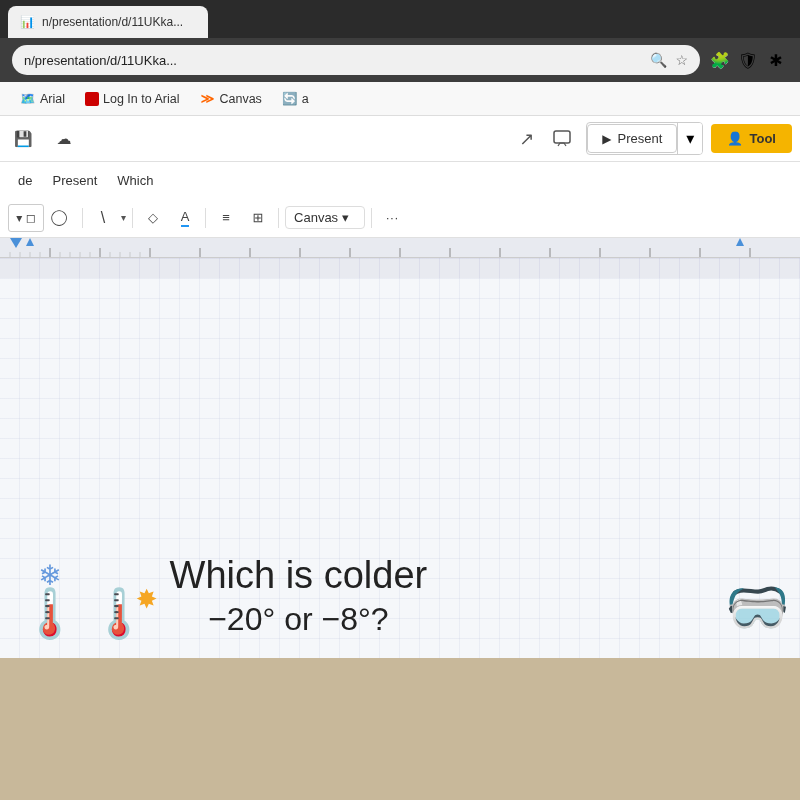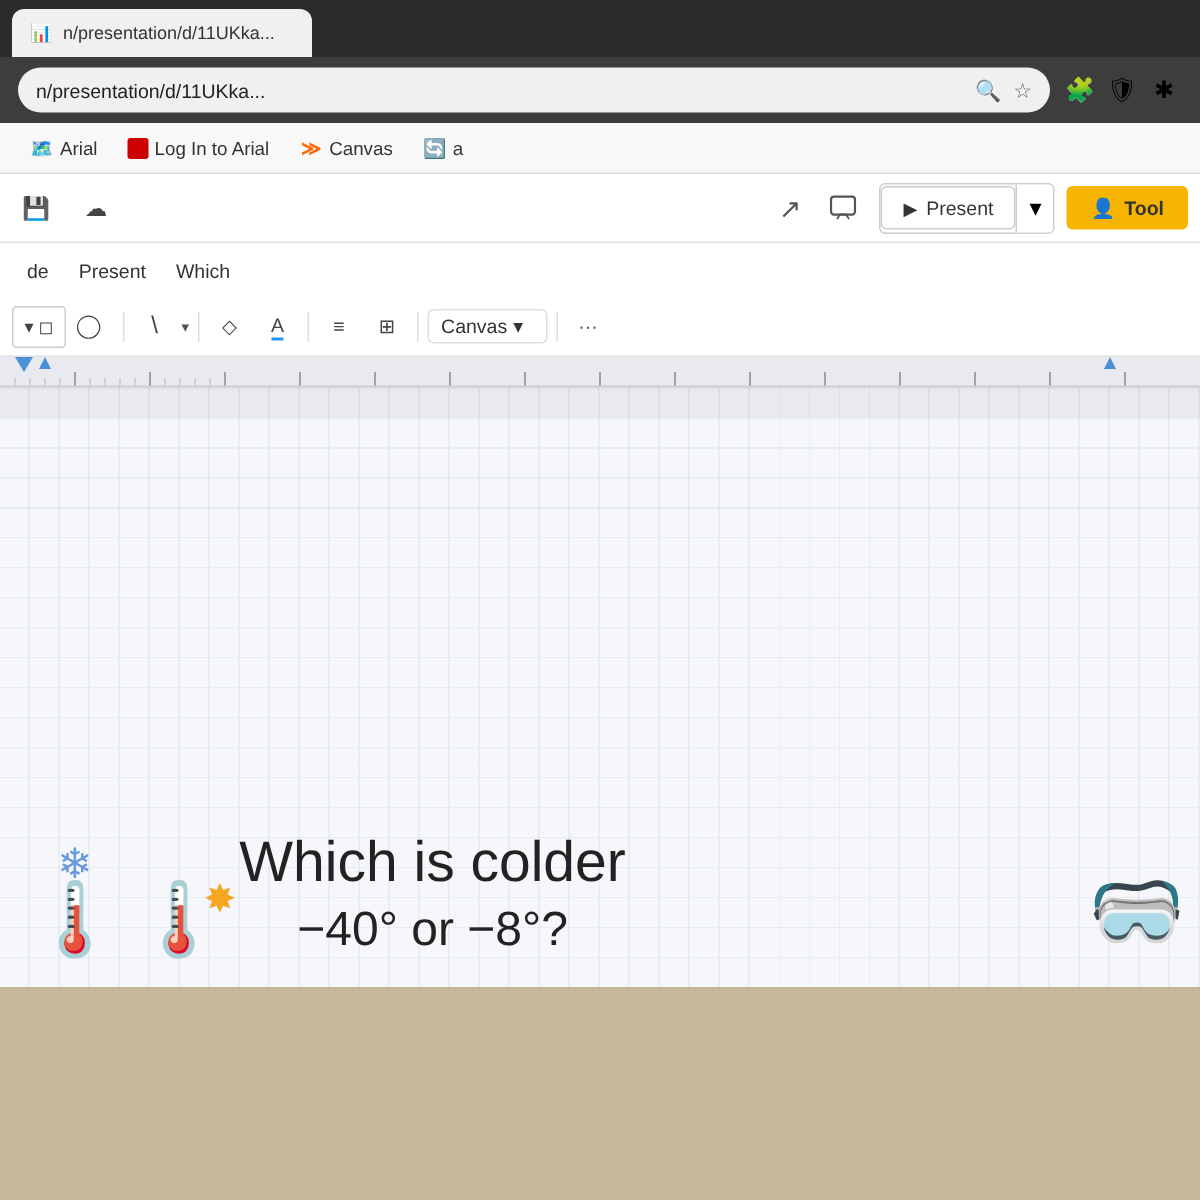--- a/index.html
+++ b/index.html
@@ -503,23 +503,23 @@
         <div style="display:flex;flex-direction:column;align-items:center;font-size:48px;line-height:1;">
           <span style="font-size:28px;color:#6699dd;">❄</span>
           <span>🌡️</span>
         </div>
 
         <div style="display:flex;flex-direction:column;align-items:center;font-size:48px;line-height:1;position:relative;">
           <span style="font-size:26px;color:#f5a623;position:absolute;top:-4px;right:-8px;">✸</span>
           <span>🌡️</span>
         </div>
 
-        <div class="colder-text" style="">
+        <div class="colder-text" style="margin-left:10px;">
           <div class="colder-title">Which is colder</div>
-          <div class="colder-subtitle">−40° or −8°?</div>
+          <div class="colder-subtitle">−20° or −8°?</div>
         </div>
 
         <div style="margin-left:auto;font-size:52px;align-self:flex-end;">🥽</div>
       </div>
     </div>
   </div>
 
 </div>
 
 </body></html>

